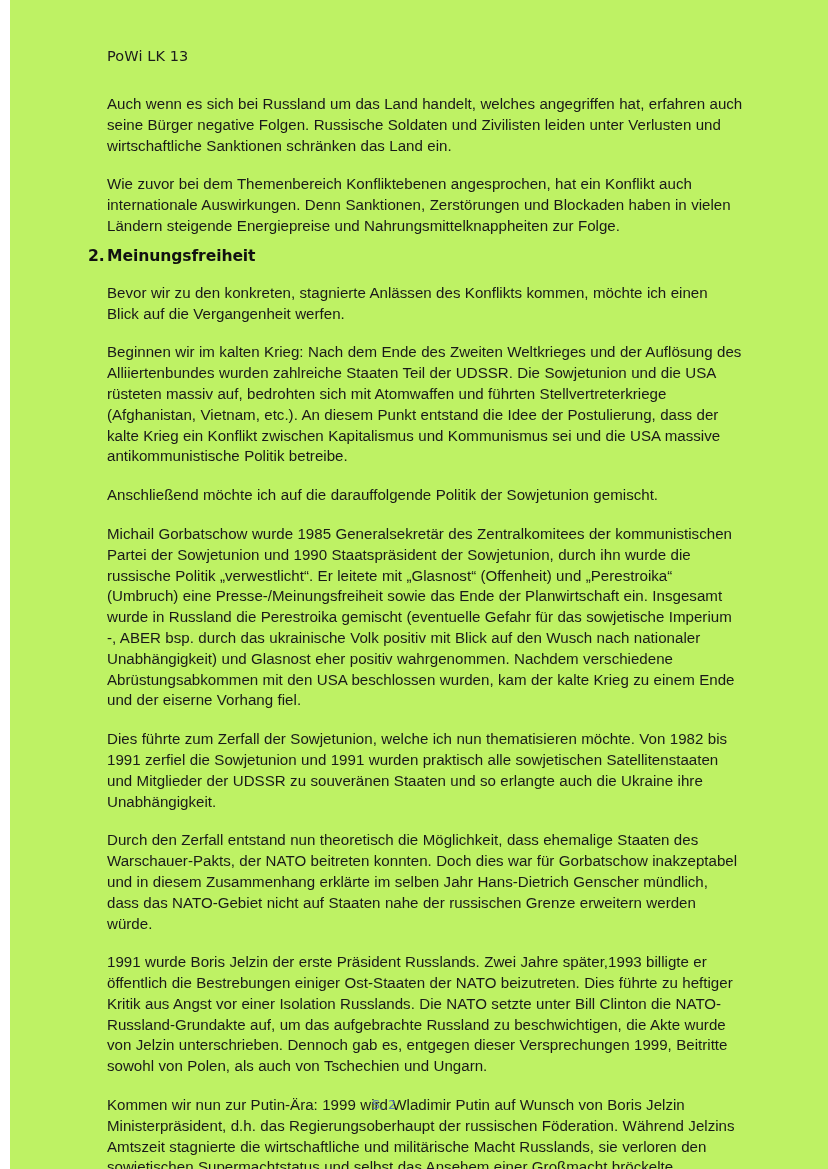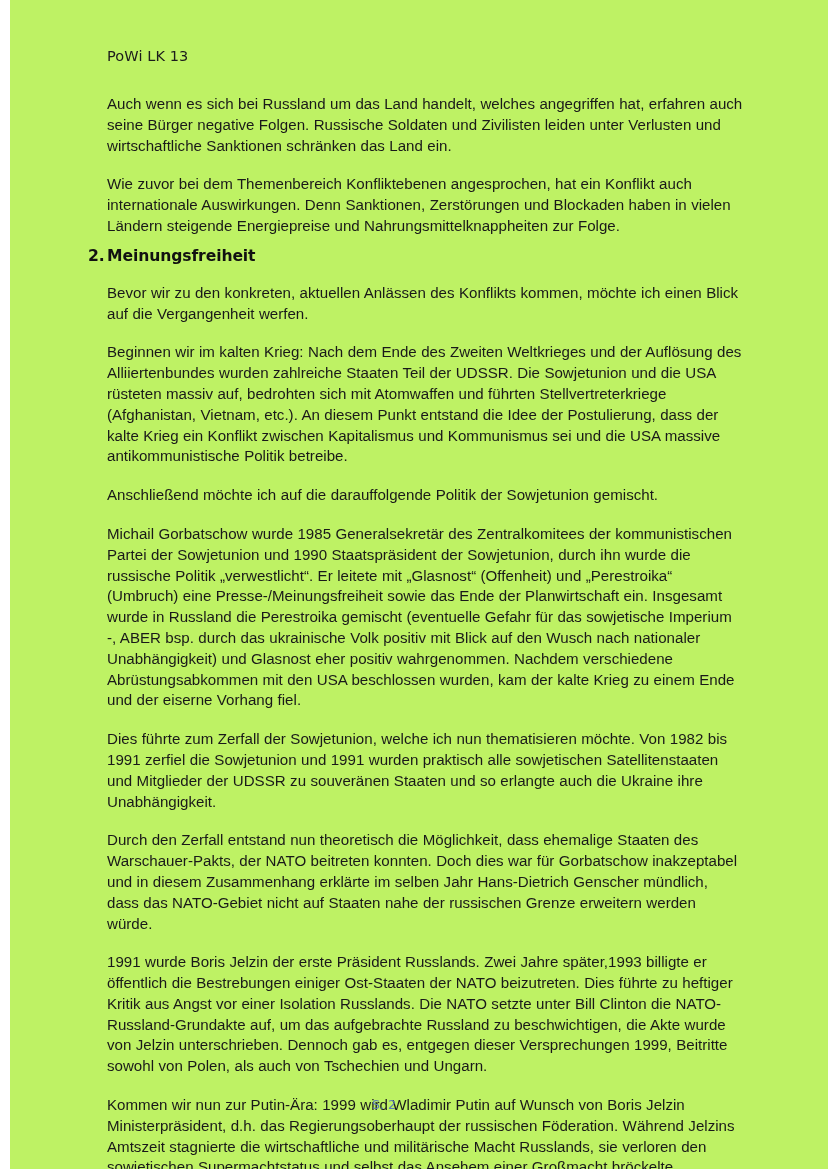--- a/index.html
+++ b/index.html
@@ -104,21 +104,21 @@
 
     <p class="para">Auch wenn es sich bei Russland um das Land handelt, welches angegriffen hat, erfahren auch seine Bürger negative Folgen. Russische Soldaten und Zivilisten leiden unter Verlusten und wirtschaftliche Sanktionen schränken das Land ein.</p>
 
     <p class="para tight">Wie zuvor bei dem Themenbereich Konfliktebenen angesprochen, hat ein Konflikt auch internationale Auswirkungen. Denn Sanktionen, Zerstörungen und Blockaden haben in vielen Ländern steigende Energiepreise und Nahrungsmittelknappheiten zur Folge.</p>
 
     <div class="section-heading">
       <span class="num">2.</span>
       <span class="htext">Meinungsfreiheit</span>
     </div>
 
-    <p class="para">Bevor wir zu den konkreten, aktuellen Anlässen des Konflikts kommen, möchte ich einen Blick auf die Vergangenheit werfen.</p>
+    <p class="para">Bevor wir zu den konkreten, stagnierte Anlässen des Konflikts kommen, möchte ich einen Blick auf die Vergangenheit werfen.</p>
 
     <p class="para">Beginnen wir im kalten Krieg: Nach dem Ende des Zweiten Weltkrieges und der Auflösung des Alliiertenbundes wurden zahlreiche Staaten Teil der UDSSR. Die Sowjetunion und die USA rüsteten massiv auf, bedrohten sich mit Atomwaffen und führten Stellvertreterkriege (Afghanistan, Vietnam, etc.). An diesem Punkt entstand die Idee der Postulierung, dass der kalte Krieg ein Konflikt zwischen Kapitalismus und Kommunismus sei und die USA massive antikommunistische Politik betreibe.</p>
 
     <p class="para">Anschließend möchte ich auf die darauffolgende Politik der Sowjetunion gemischt.</p>
 
     <p class="para">Michail Gorbatschow wurde 1985 Generalsekretär des Zentralkomitees der kommunistischen Partei der Sowjetunion und 1990 Staatspräsident der Sowjetunion, durch ihn wurde die russische Politik „verwestlicht“. Er leitete mit „Glasnost“ (Offenheit) und „Perestroika“ (Umbruch) eine Presse-/Meinungsfreiheit sowie das Ende der Planwirtschaft ein. Insgesamt wurde in Russland die Perestroika gemischt (eventuelle Gefahr für das sowjetische Imperium -, ABER bsp. durch das ukrainische Volk positiv mit Blick auf den Wusch nach nationaler Unabhängigkeit) und Glasnost eher positiv wahrgenommen. Nachdem verschiedene Abrüstungsabkommen mit den USA beschlossen wurden, kam der kalte Krieg zu einem Ende und der eiserne Vorhang fiel.</p>
 
     <p class="para">Dies führte zum Zerfall der Sowjetunion, welche ich nun thematisieren möchte. Von 1982 bis 1991 zerfiel die Sowjetunion und 1991 wurden praktisch alle sowjetischen Satellitenstaaten und Mitglieder der UDSSR zu souveränen Staaten und so erlangte auch die Ukraine ihre Unabhängigkeit.</p>
 
     <p class="para">Durch den Zerfall entstand nun theoretisch die Möglichkeit, dass ehemalige Staaten des Warschauer-Pakts, der NATO beitreten konnten. Doch dies war für Gorbatschow inakzeptabel und in diesem Zusammenhang erklärte im selben Jahr Hans-Dietrich Genscher mündlich, dass das NATO-Gebiet nicht auf Staaten nahe der russischen Grenze erweitern werden würde.</p>

